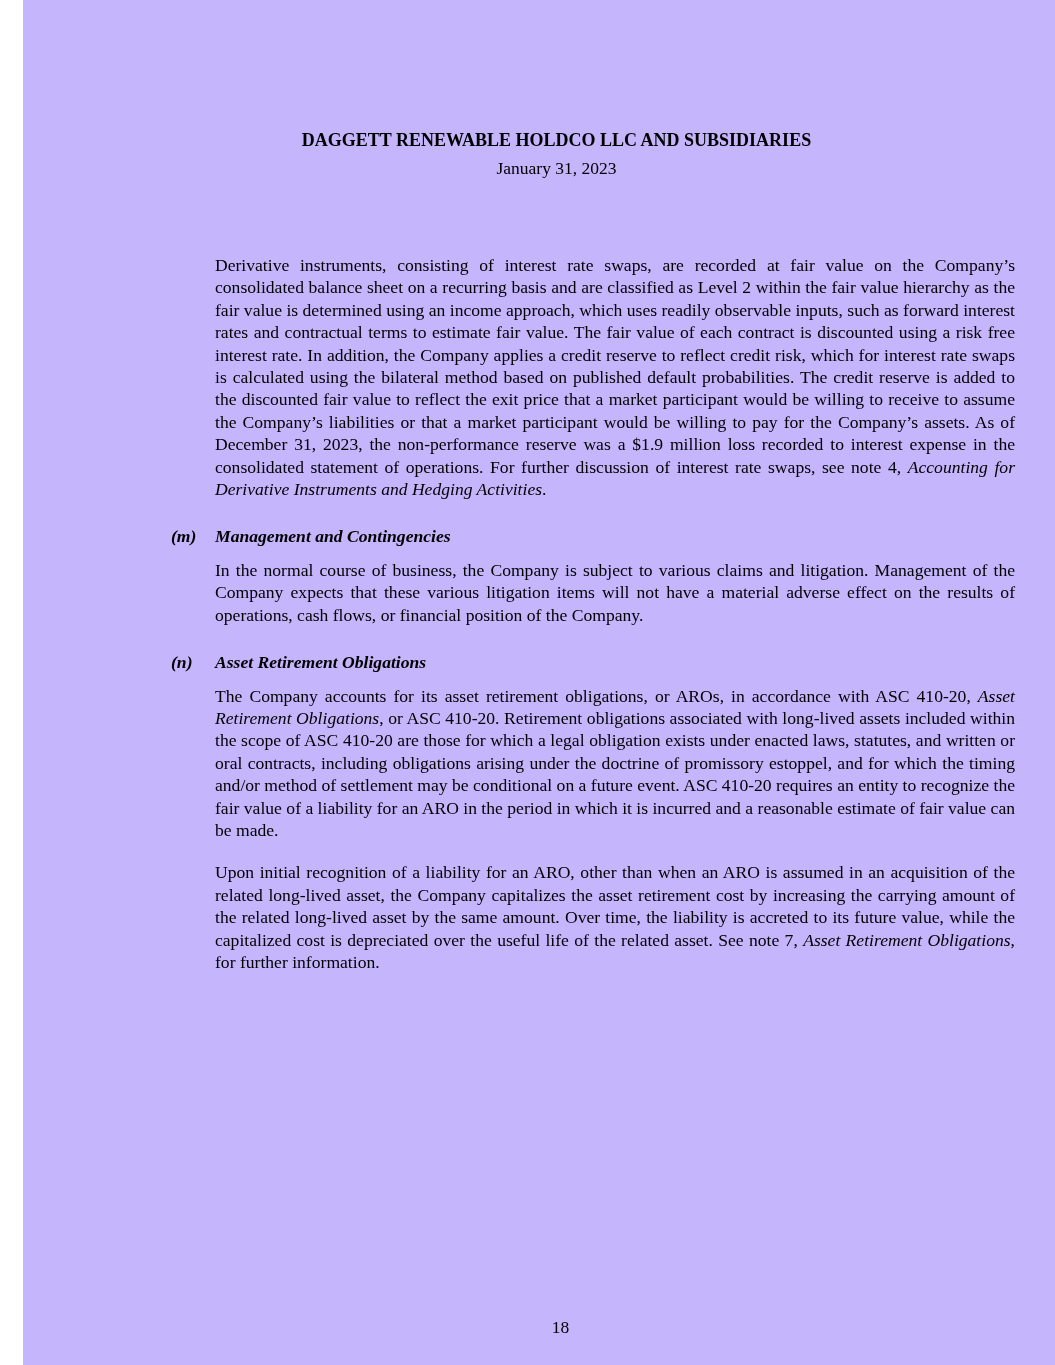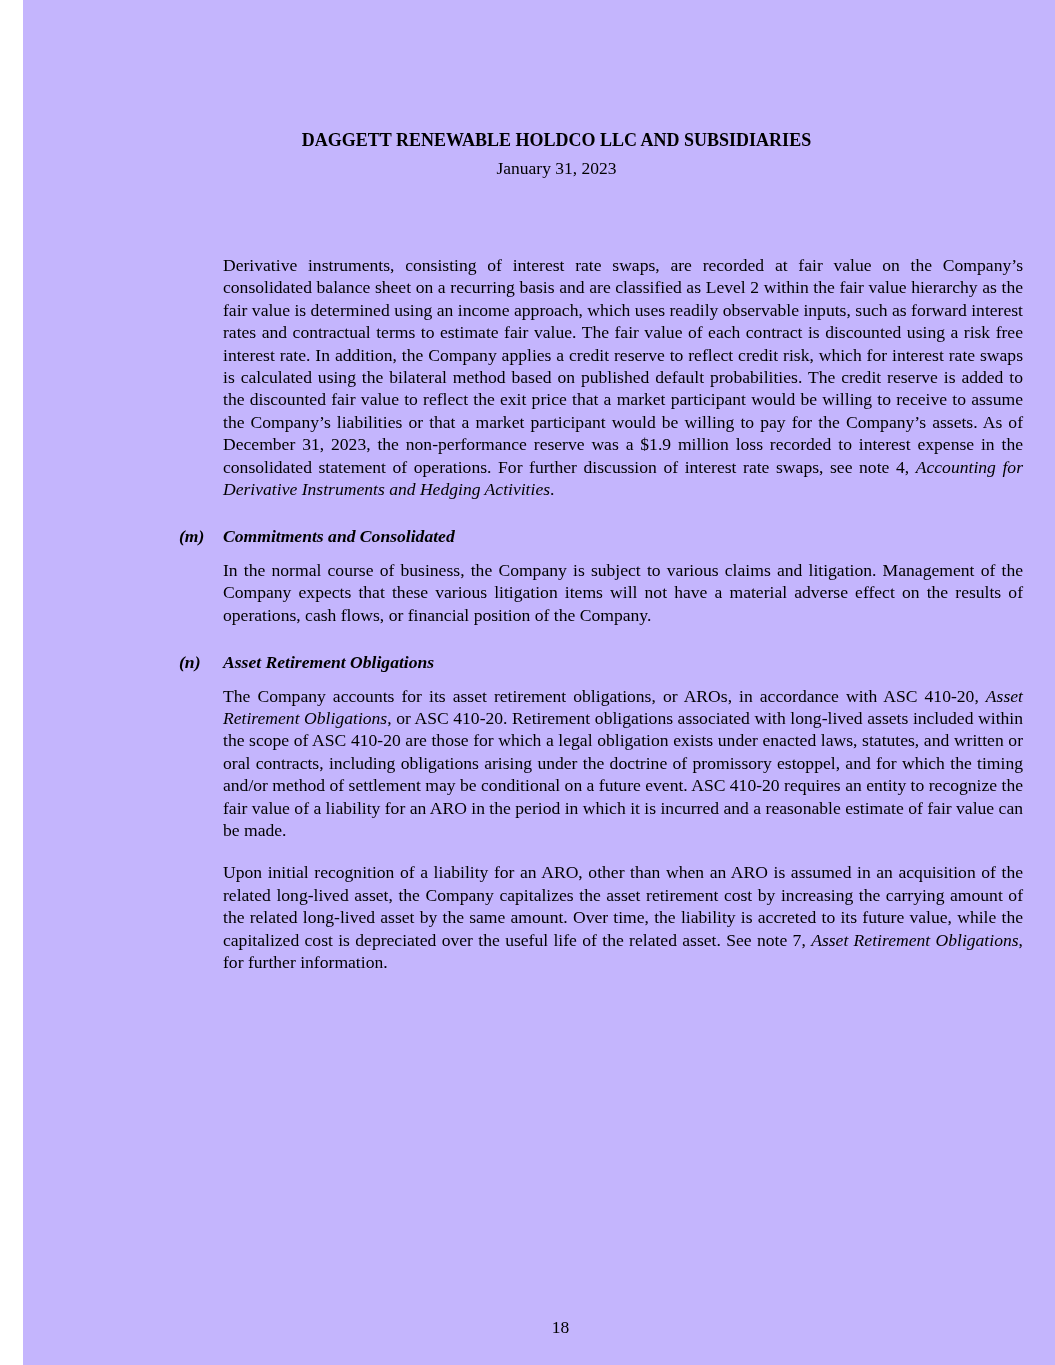--- a/index.html
+++ b/index.html
@@ -35,21 +35,21 @@
     font-size: 17.5px;
     line-height: 22px;
   }
   .doc-date {
     margin-top: 6px;
     font-size: 17.5px;
     line-height: 22px;
   }
   .content {
     position: absolute;
-    left: 200px;
+    left: 192px;
     top: 0;
     width: 800px;
     font-size: 17.6px;
     line-height: 22.4px;
     text-align: justify;
   }
   .para {
     margin: 0;
   }
   .intro-para {
@@ -100,21 +100,21 @@
     <div class="doc-date">January 31, 2023</div>
   </div>
 
   <div class="content">
 
     <p class="para intro-para"><span>Derivative instruments, consisting of interest rate swaps, are recorded at fair value on the Company’s consolidated balance sheet on a recurring basis and are classified as Level 2 within the fair value hierarchy as the fair value is determined using an income approach, which uses readily observable inputs, such as forward interest rates and contractual terms to estimate fair value. The fair value of each contract is discounted using a risk free interest rate. In addition, the Company applies a credit reserve to reflect credit risk, which for interest rate swaps is calculated using the bilateral method based on published default probabilities. The credit reserve is added to the discounted fair value to reflect the exit price that a market participant would be willing to receive to assume the Company’s liabilities or that a market participant would be willing to pay for the Company’s assets. As of December 31, 2023, the non-performance reserve was a $1.9 million loss recorded to interest expense in the consolidated statement of operations. For further discussion of interest rate swaps, see note 4, </span><em>Accounting for Derivative Instruments and Hedging Activities</em><span>.</span></p>
 
     <div class="section">
       <div class="section-heading">
         <span class="section-label">(m)</span>
-        <span class="section-title">Commitments and Consolidated</span>
+        <span class="section-title">Management and Contingencies</span>
       </div>
       <p class="para"><span>In the normal course of business, the Company is subject to various claims and litigation. Management of the Company expects that these various litigation items will not have a material adverse effect on the results of operations, cash flows, or financial position of the Company.</span></p>
     </div>
 
     <div class="section">
       <div class="section-heading">
         <span class="section-label">(n)</span>
         <span class="section-title">Asset Retirement Obligations</span>
       </div>
       <p class="para"><span>The Company accounts for its asset retirement obligations, or AROs, in accordance with ASC 410-20, </span><em>Asset Retirement Obligations</em><span>, or ASC 410-20. Retirement obligations associated with long-lived assets included within the scope of ASC 410-20 are those for which a legal obligation exists under enacted laws, statutes, and written or oral contracts, including obligations arising under the doctrine of promissory estoppel, and for which the timing and/or method of settlement may be conditional on a future event. ASC 410-20 requires an entity to recognize the fair value of a liability for an ARO in the period in which it is incurred and a reasonable estimate of fair value can be made.</span></p>

